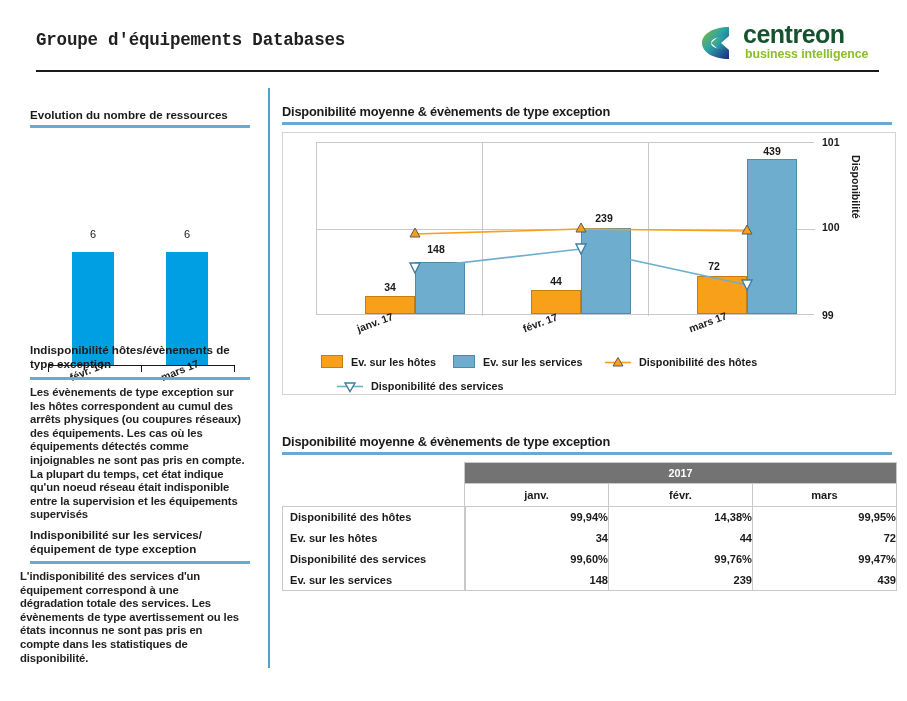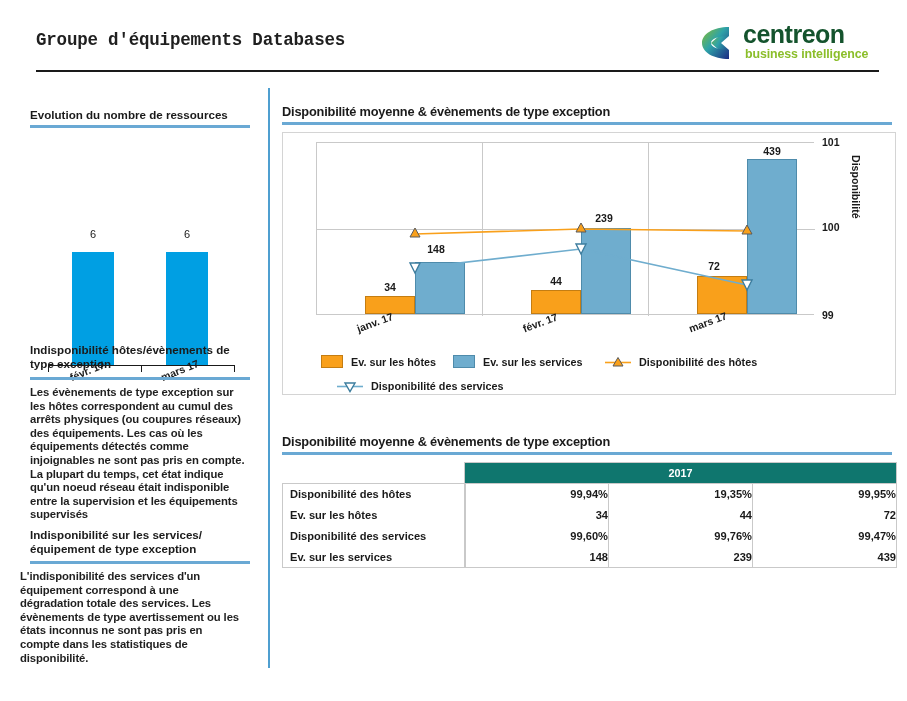--- a/index.html
+++ b/index.html
@@ -131,21 +131,21 @@
   
   #table-card { position:absolute; left:282px; top:462px; width:614px; }
   table.dt { border-collapse:collapse; width:614px; table-layout:fixed; }
   table.dt td, table.dt th {
     border:1px solid #c9c9c9; padding:0;
     font-size:11.1px; font-weight:700; color:#1a1a1a;
     height:21px;
   }
   .dt .corner { border:none; }
   .dt .yearhead {
-    background:#0f766e; color:#ffffff; text-align:center;
+    background:#737373; color:#ffffff; text-align:center;
     font-weight:700; font-size:10.8px; height:19px;
   }
   .dt .monhead { text-align:center; font-weight:700; height:23px; }
   .dt .rowlab { text-align:left; padding-left:7px; border-right:2px solid #c9c9c9; font-weight:700; }
   .dt .val { text-align:right; font-weight:700; }
   .dt tbody tr td { border-top:none; border-bottom:none; }
   .dt tbody tr:first-child td { border-top:1px solid #c9c9c9; }
   .dt tbody tr:last-child td { border-bottom:1px solid #c9c9c9; }
 </style>
 </head>
@@ -299,26 +299,32 @@
       <col style="width:182px">
         <col style="width:144px">
         <col style="width:144px">
         <col style="width:144px">
     </colgroup>
     <thead>
       <tr>
         <th class="corner"></th>
         <th class="yearhead" colspan="3">2017</th>
       </tr>
+      <tr>
+        <th class="corner"></th>
+        <th class="monhead">janv.</th>
+        <th class="monhead">févr.</th>
+        <th class="monhead">mars</th>
+      </tr>
     </thead>
     <tbody>
       <tr>
         <td class="rowlab">Disponibilité des hôtes</td>
         <td class="val">99,94%</td>
-        <td class="val">19,35%</td>
+        <td class="val">14,38%</td>
         <td class="val">99,95%</td>
       </tr>
       <tr>
         <td class="rowlab">Ev. sur les hôtes</td>
         <td class="val">34</td>
         <td class="val">44</td>
         <td class="val">72</td>
       </tr>
       <tr>
         <td class="rowlab">Disponibilité des services</td>

